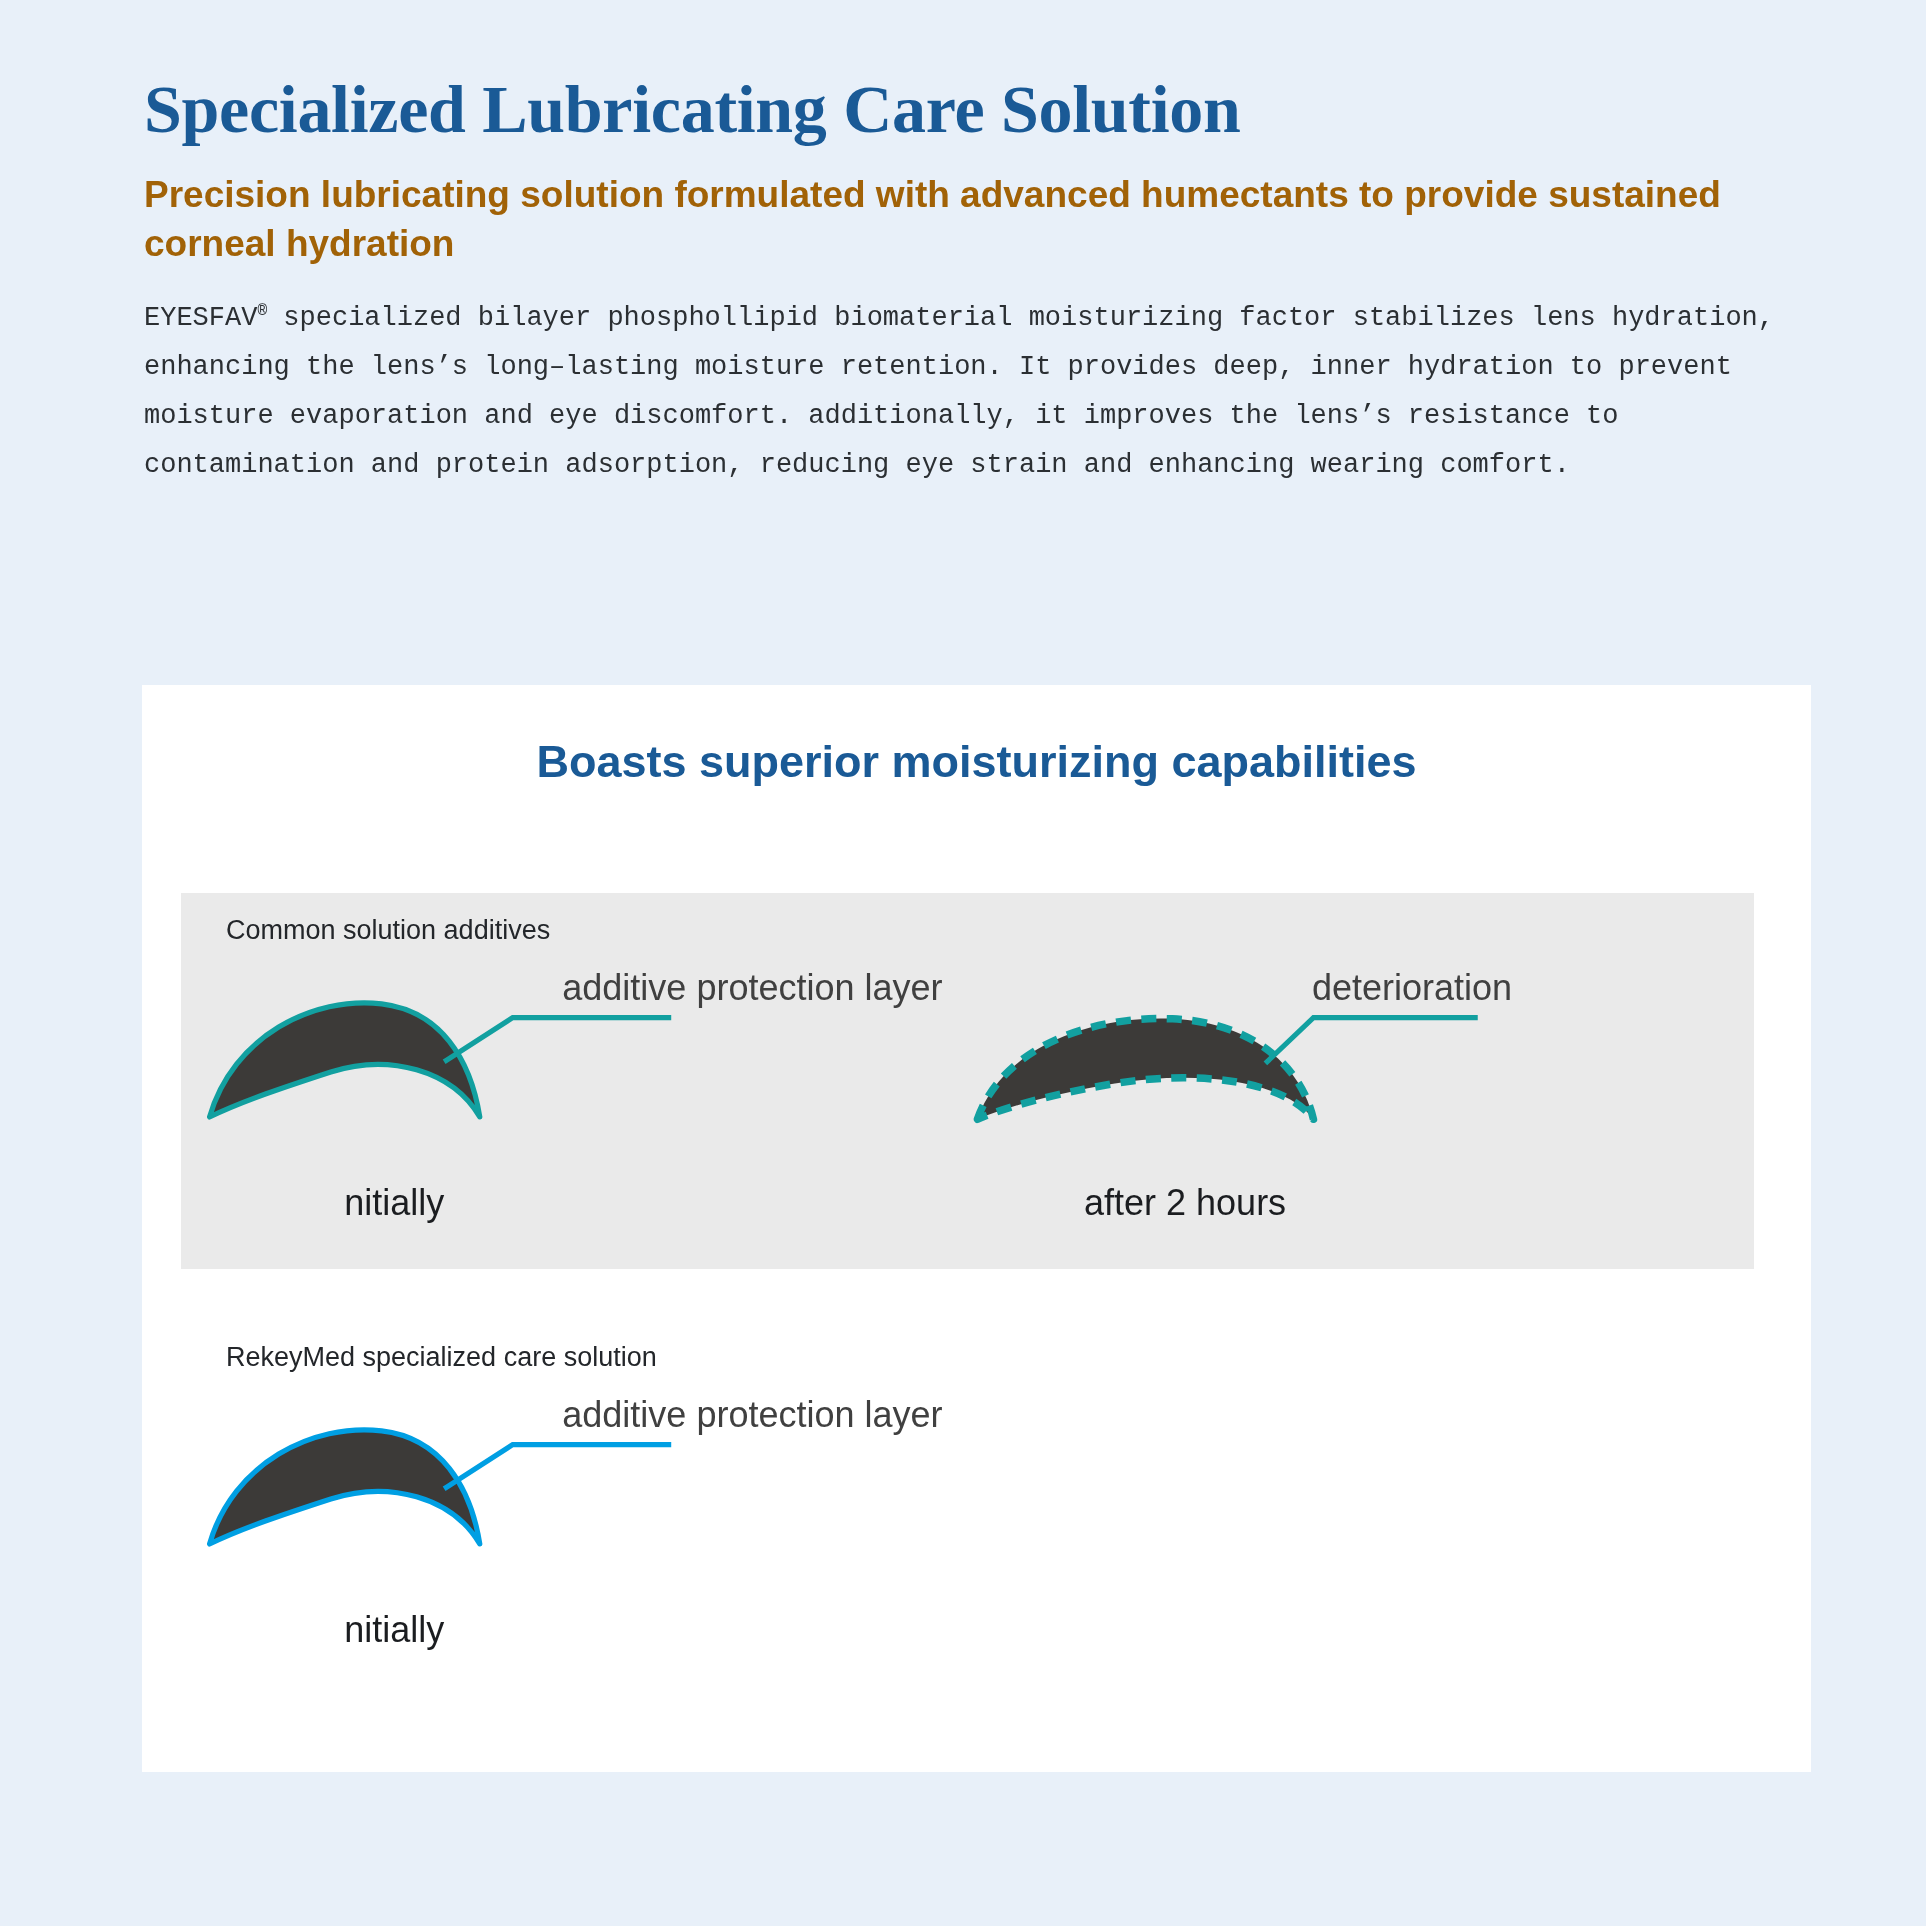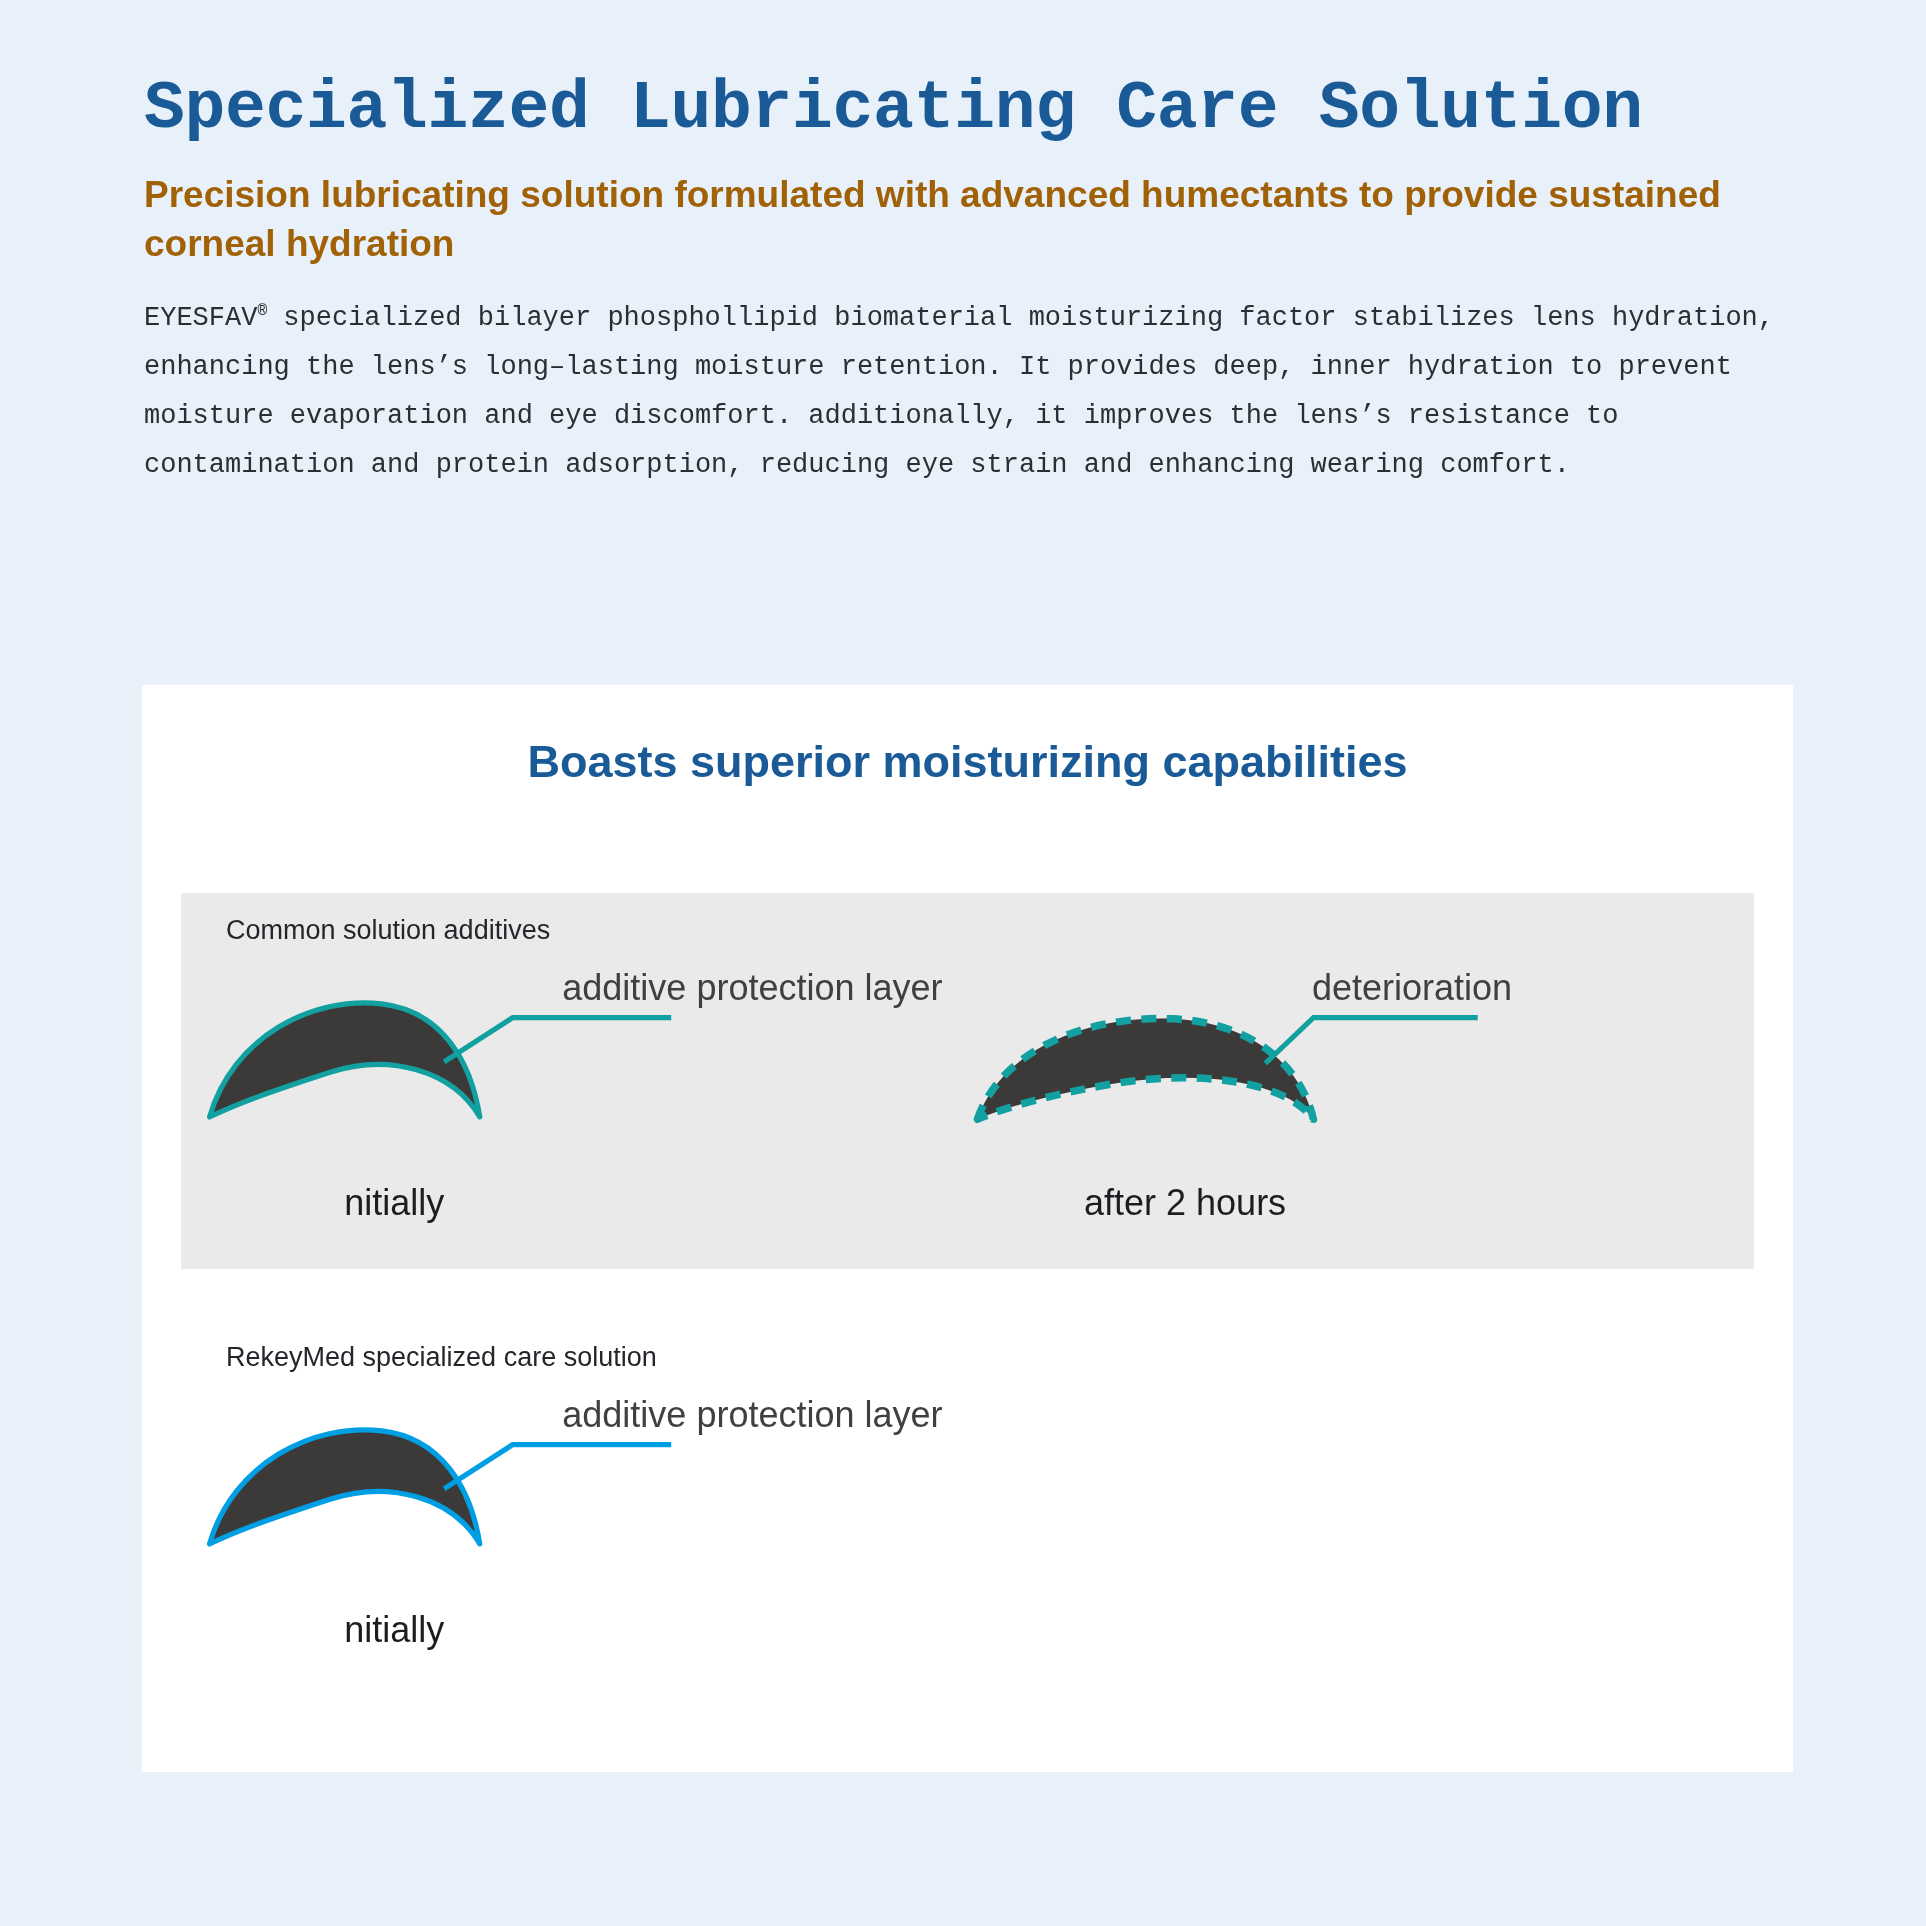--- a/index.html
+++ b/index.html
@@ -24,21 +24,21 @@
 
   
   .header {
     position: absolute;
     left: 144px;
     top: 69px;
     width: 1658px;
   }
   .page-title {
     margin: 0;
-    font-family: Liberation Mono, monospace;
+    font-family: Liberation Serif, serif;
     font-size: 68px;
     font-weight: bold;
     line-height: 1.18;
     letter-spacing: -0.3px;
     color: #1a5a96;
     white-space: nowrap;
   }
   .page-subtitle {
     margin: 21px 0 0 0;
     font-size: 37px;
@@ -63,20 +63,21 @@
   }
 
   
   .card {
     position: absolute;
     left: 142px;
     top: 685px;
     width: 1651px;
     height: 1087px;
     background: #ffffff;
+    padding-left: 18px;
   }
   .card-title {
     position: absolute;
     left: 0;
     top: 51px;
     width: 100%;
     text-align: center;
     font-family: "Liberation Sans Narrow", "Liberation Sans", sans-serif;
     font-size: 45px;
     font-weight: bold;

